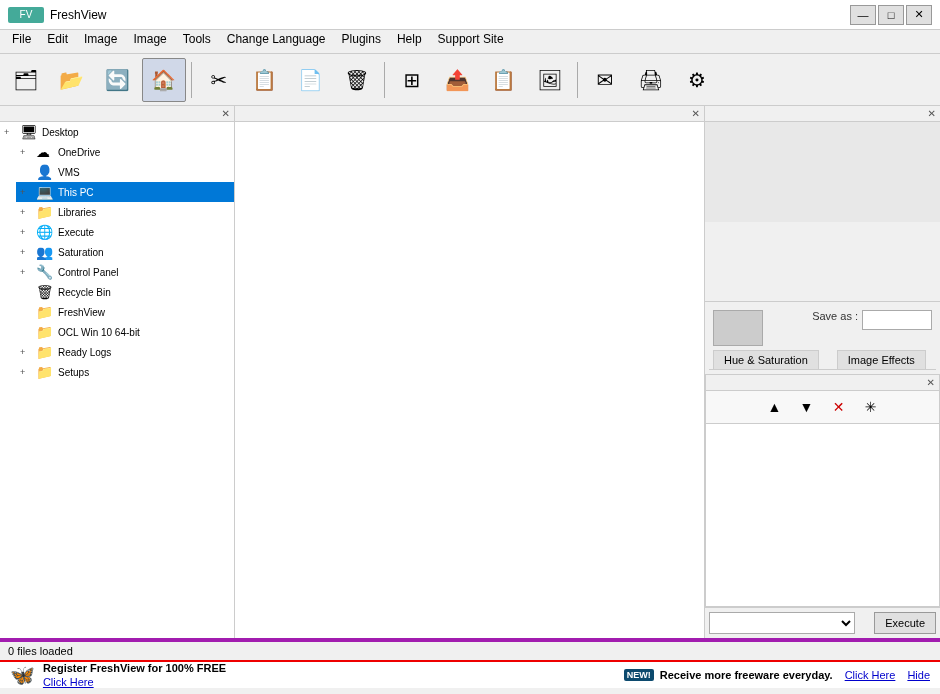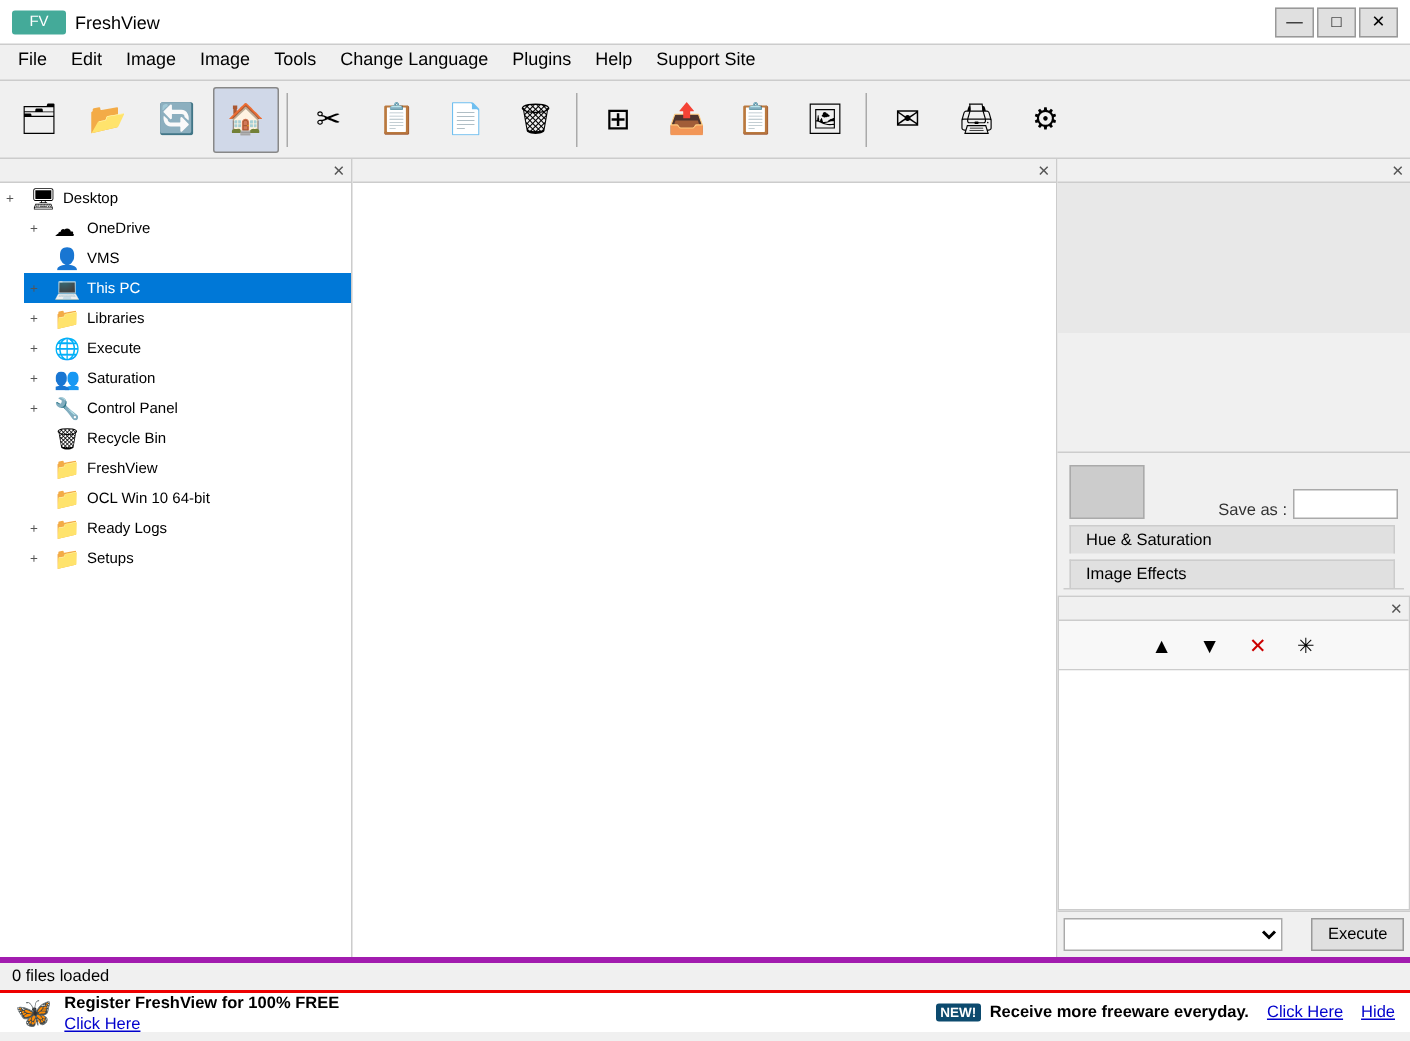--- a/index.html
+++ b/index.html
@@ -82,39 +82,39 @@
     #center-content { flex: 1; background: #fff; }
     #right-panel-header {
       display: flex; justify-content: flex-end; background: #f0f0f0;
       border-bottom: 1px solid #ccc; height: 16px; align-items: center; padding-right: 4px;
     }
     #right-top {
       height: 180px; background: #f0f0f0; border-bottom: 1px solid #ccc;
       position: relative;
     }
     .save-row {
-      display: flex; align-items: flex-end; gap: 4px; padding: 4px;
+      display: flex; align-items: flex-start; gap: 4px; padding: 4px;
     }
     .save-thumb {
       width: 50px; height: 36px; background: #ccc; border: 1px solid #aaa;
     }
     .save-label { font-size: 11px; color: #333; flex: 1; text-align: right; }
     .save-input {
       width: 70px; height: 20px; border: 1px solid #aaa; background: #fff;
       font-size: 11px; padding: 0 2px;
     }
     
     .panel-btn {
       background: #e0e0e0; border: 1px solid #999; padding: 3px 8px;
       cursor: pointer; font-size: 11px; text-align: center;
     }
 
     .tabs-row {
-      display: flex; gap: 4px; border-bottom: 1px solid #ccc;
-      background: #f0f0f0; padding: 0 4px; flex-direction: column;
+      display: flex; gap: 16px; border-bottom: 1px solid #ccc;
+      background: #f0f0f0; padding: 0 4px;
     }
     .tab-btn {
       padding: 3px 10px; cursor: pointer; font-size: 11px;
       border: 1px solid #ccc; background: #e0e0e0; margin-right: 2px;
       border-bottom: none;
     }
 
     
     #right-bottom-section {
       border: 1px solid #ccc; margin: 0; background: #fff;

